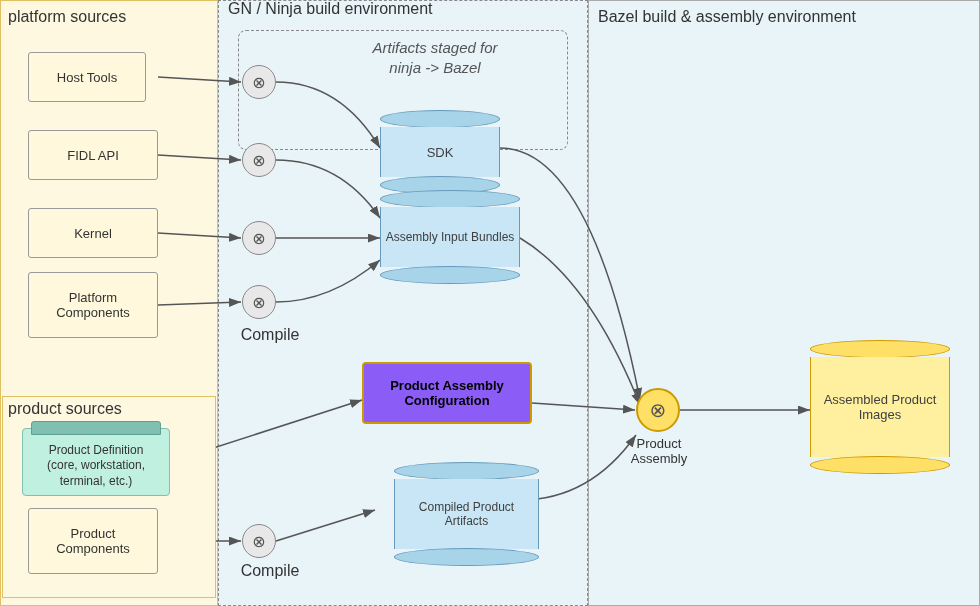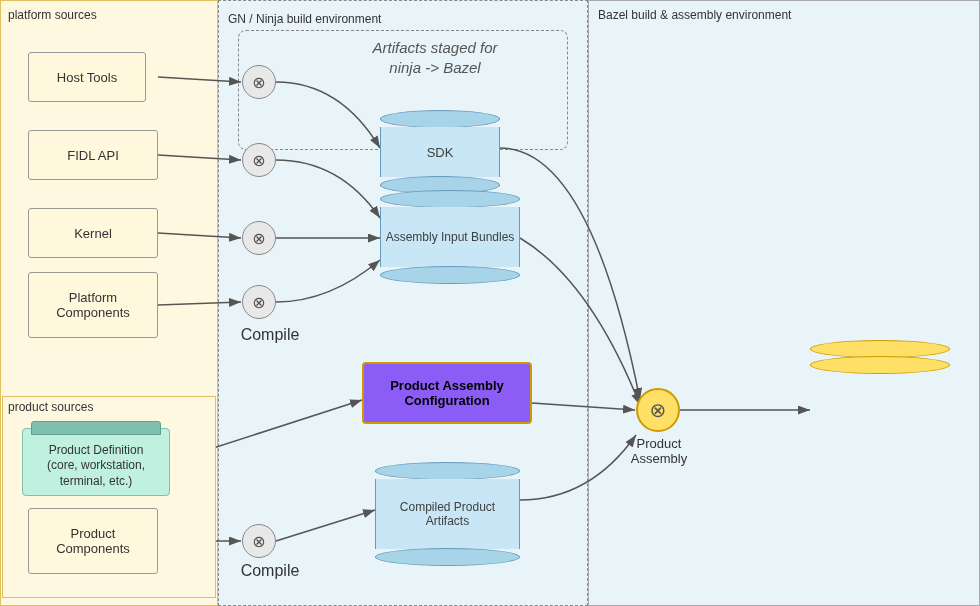--- a/index.html
+++ b/index.html
@@ -41,21 +41,21 @@
       left: 588px; top: 0;
       width: 392px; height: 606px;
       background: #e8f4f8;
       border: 1.5px solid #aaa;
     }
 
     .region-label {
       position: absolute;
       top: 8px;
       left: 10px;
-      font-size: 12px;
+      font-size: 16px;
       color: #333;
       font-weight: normal;
     }
 
     
     .box {
       position: absolute;
       border: 1.5px solid #999;
       background: #fff8dc;
       border-radius: 3px;
@@ -207,21 +207,21 @@
 </head>
 <body>
 
 <div class="diagram-container">
 
   <div class="region-platform"></div>
   <div class="region-gn"></div>
   <div class="region-bazel"></div>
 
   <span class="region-label" style="left:8px; top:8px; z-index:10;">platform sources</span>
-  <span class="region-label" style="left:228px; top:12px; z-index:10;">GN / Ninja build environment</span>
+  <span class="region-label" style="left:228px; top:0; z-index:10;">GN / Ninja build environment</span>
   <span class="region-label" style="left:598px; top:8px; z-index:10;">Bazel build &amp; assembly environment</span>
 
   <div style="position:absolute; left:2px; top:396px; width:214px; height:202px; border:1.5px solid #e0c060; background:#fff8e1; z-index:2;"></div>
   <span class="region-label" style="left:8px; top:400px; z-index:10;">product sources</span>
 
   <div class="artifacts-box"></div>
   <div style="position:absolute; left:330px; top:38px; width:210px; text-align:center; font-size:15px; font-style:italic; color:#555; z-index:10; line-height:1.3;">
     <span>Artifacts staged for</span><br>
     <span>ninja -&gt; Bazel</span>
   </div>
@@ -277,21 +277,21 @@
     <div class="cylinder-body" style="height:60px; font-size:12px;">
         <span>Assembly Input Bundles</span>
       </div>
     <div class="cylinder-bottom"></div>
   </div>
 
   <div style="position:absolute; left:362px; top:362px; width:170px; height:62px; background:#8b5cf6; border:2px solid #cc9900; border-radius:4px; z-index:10; display:flex; align-items:center; justify-content:center; text-align:center; padding:6px; font-weight:bold; font-size:13px;">
     <span>Product Assembly Configuration</span>
   </div>
 
-  <div class="cylinder" style="left:375px; top:462px; width:145px; z-index:10;">
+  <div class="cylinder" style="left:394px; top:462px; width:145px; z-index:10;">
     <div class="cylinder-top"></div>
     <div class="cylinder-body" style="height:70px; font-size:12px;">
         <span>Compiled Product Artifacts</span>
       </div>
     <div class="cylinder-bottom"></div>
   </div>
 
   <div class="circle-x" style="left:242px; top:524px; width:34px; height:34px; z-index:10;">⊗</div>
 
   <div class="compile-label" style="left:240px; top:562px; width:60px; z-index:10;">
@@ -300,20 +300,23 @@
 
   <div class="circle-x circle-x-yellow" style="left:636px; top:388px; width:44px; height:44px; z-index:10; font-size:20px;">⊗</div>
 
   <div class="product-assembly-label" style="left:620px; top:436px; width:78px; z-index:10;">
     <span>Product</span><br>
     <span>Assembly</span>
   </div>
 
   <div class="cylinder cylinder-yellow" style="left:810px; top:340px; width:140px; z-index:10;">
     <div class="cylinder-top"></div>
+    <div class="cylinder-body" style="height:100px; font-size:13px;">
+        <span>Assembled Product Images</span>
+      </div>
     <div class="cylinder-bottom"></div>
   </div>
 
   <svg class="arrows-svg">
     <defs>
       <marker id="arrowhead" markerWidth="8" markerHeight="6" refX="8" refY="3" orient="auto">
         <polygon points="0 0, 8 3, 0 6" fill="#555"></polygon>
       </marker>
       <marker id="arrowhead-dark" markerWidth="8" markerHeight="6" refX="8" refY="3" orient="auto">
         <polygon points="0 0, 8 3, 0 6" fill="#333"></polygon>

